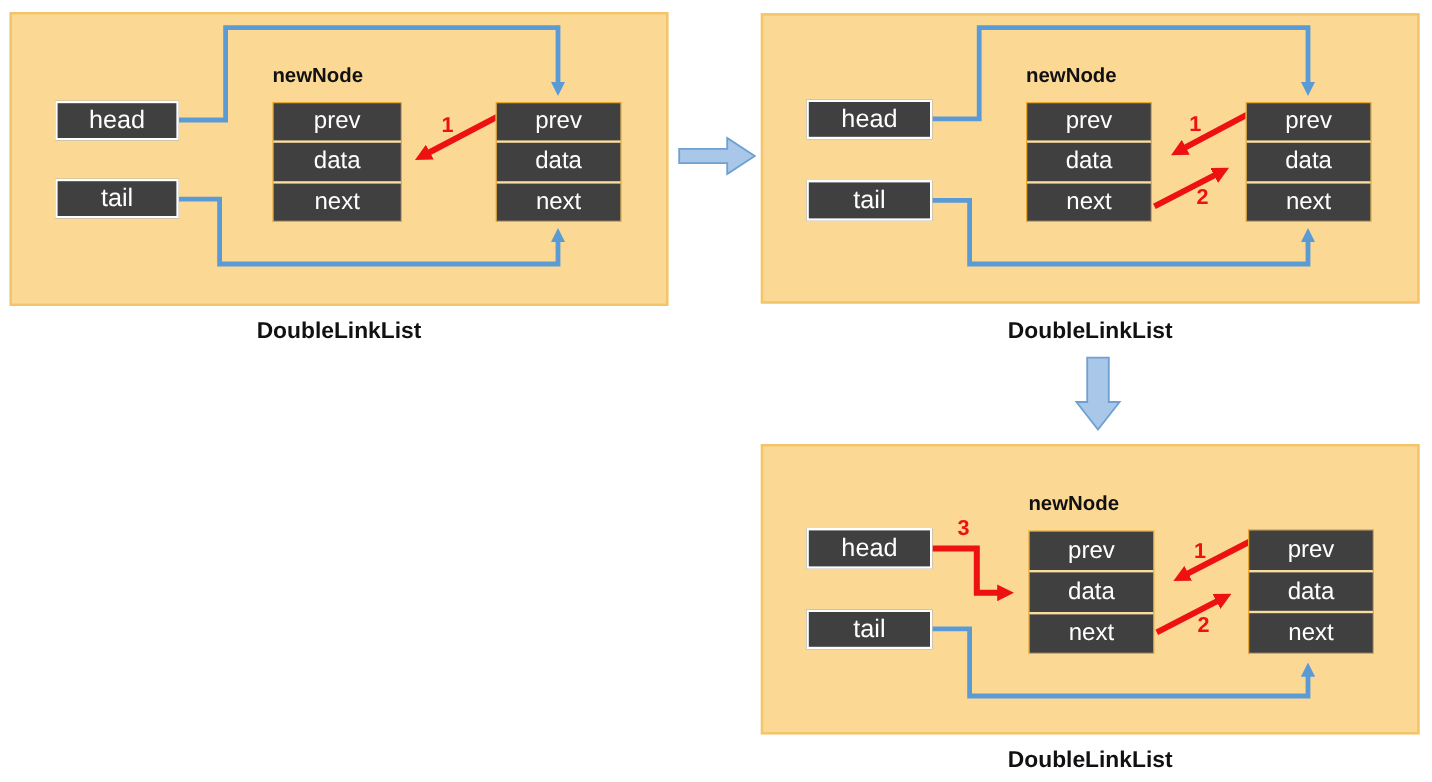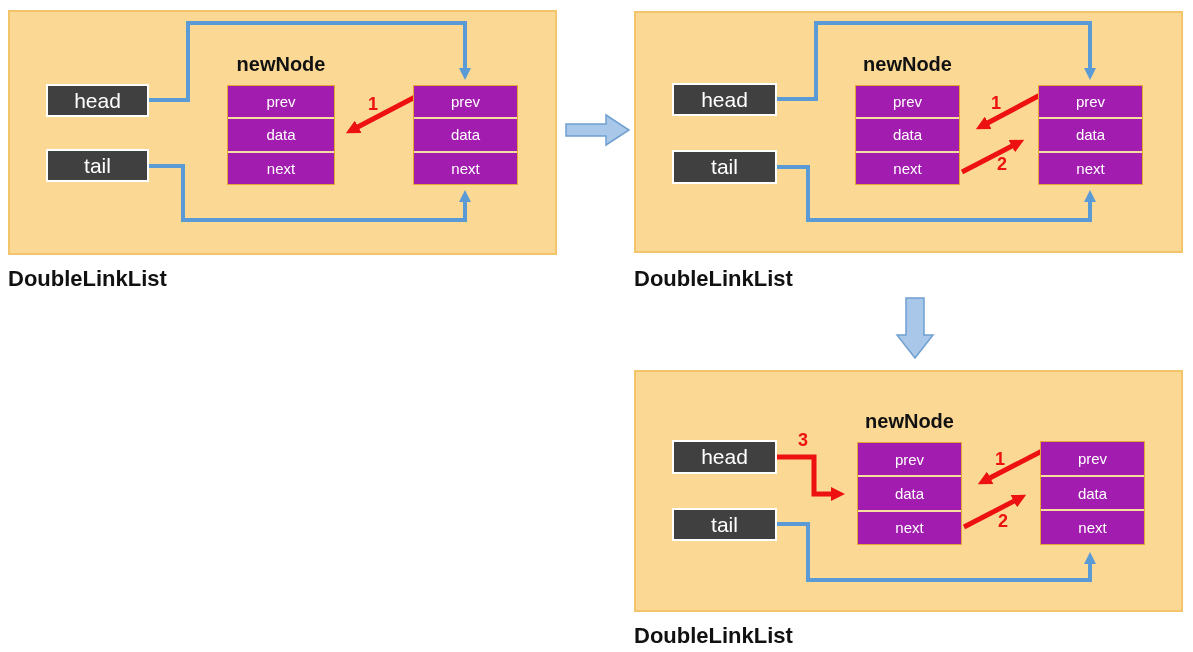--- a/index.html
+++ b/index.html
@@ -13,29 +13,29 @@
   }
   .gbox{
     position:absolute;background:#404040;border:2px solid #ffffff;box-sizing:border-box;
     color:#ffffff;font-size:21px;display:flex;align-items:center;justify-content:center;
   }
   .node{
     position:absolute;display:flex;flex-direction:column;
     border:1px solid #e6a832;box-sizing:border-box;background:#f7dd9e;
   }
   .cell{
-    flex:1;background:#a21caf;color:#ffffff;font-size:15px;
+    flex:1;background:#404040;color:#ffffff;font-size:20px;
     display:flex;align-items:center;justify-content:center;
   }
   .cell + .cell{margin-top:2px;}
   .nodetitle{
-    position:absolute;color:#111111;font-weight:bold;font-size:20px;text-align:center;
+    position:absolute;color:#111111;font-weight:bold;font-size:17px;
   }
   .caption{
-    position:absolute;color:#111111;font-weight:bold;font-size:22px;
+    position:absolute;color:#111111;font-weight:bold;font-size:19px;text-align:center;
   }
   .step{
     position:absolute;color:#ee1111;font-weight:bold;font-size:18px;width:22px;height:22px;
     display:flex;align-items:center;justify-content:center;
   }
   .watermark{
     position:absolute;color:#c4c4c4;font-size:18px;text-align:right;
   }
   .blueline{fill:none;stroke:#5b9bd5;stroke-width:4;}
   .redline{fill:none;stroke:#ee1111;stroke-width:5;}

